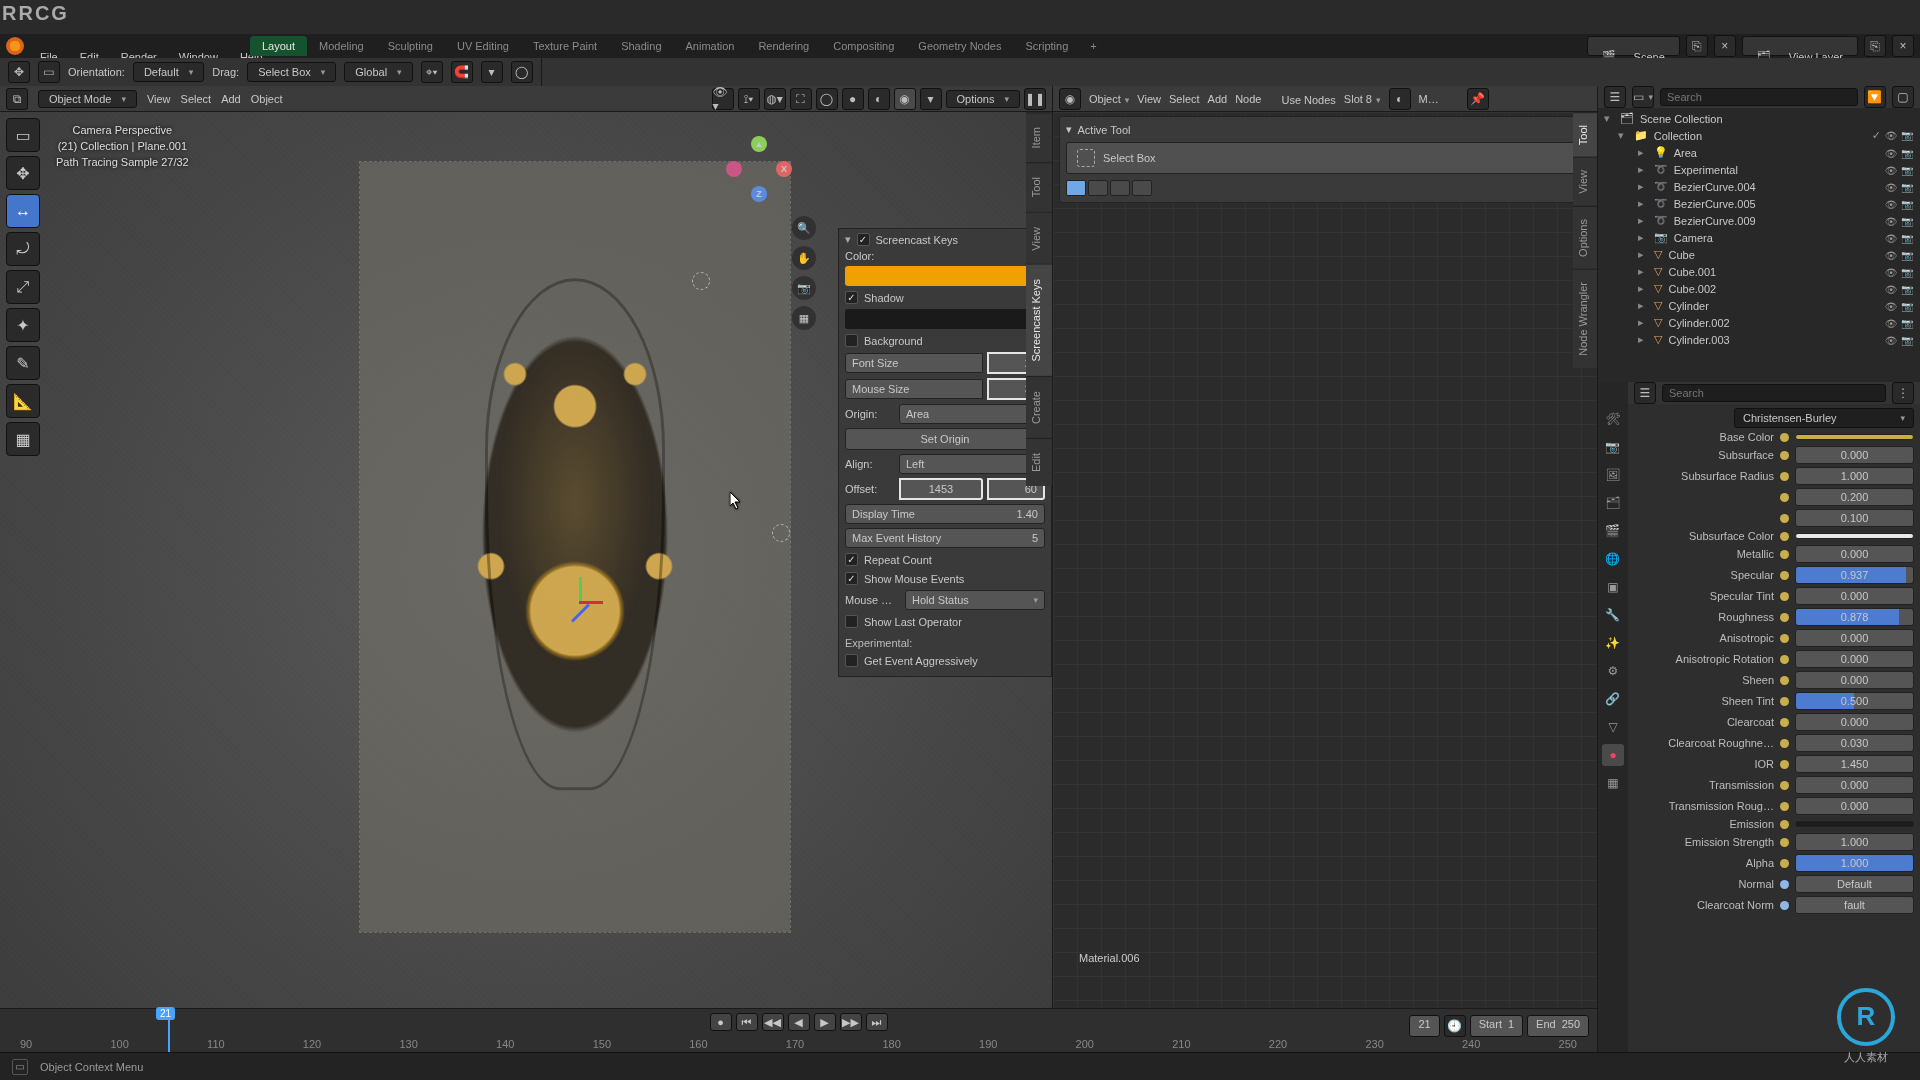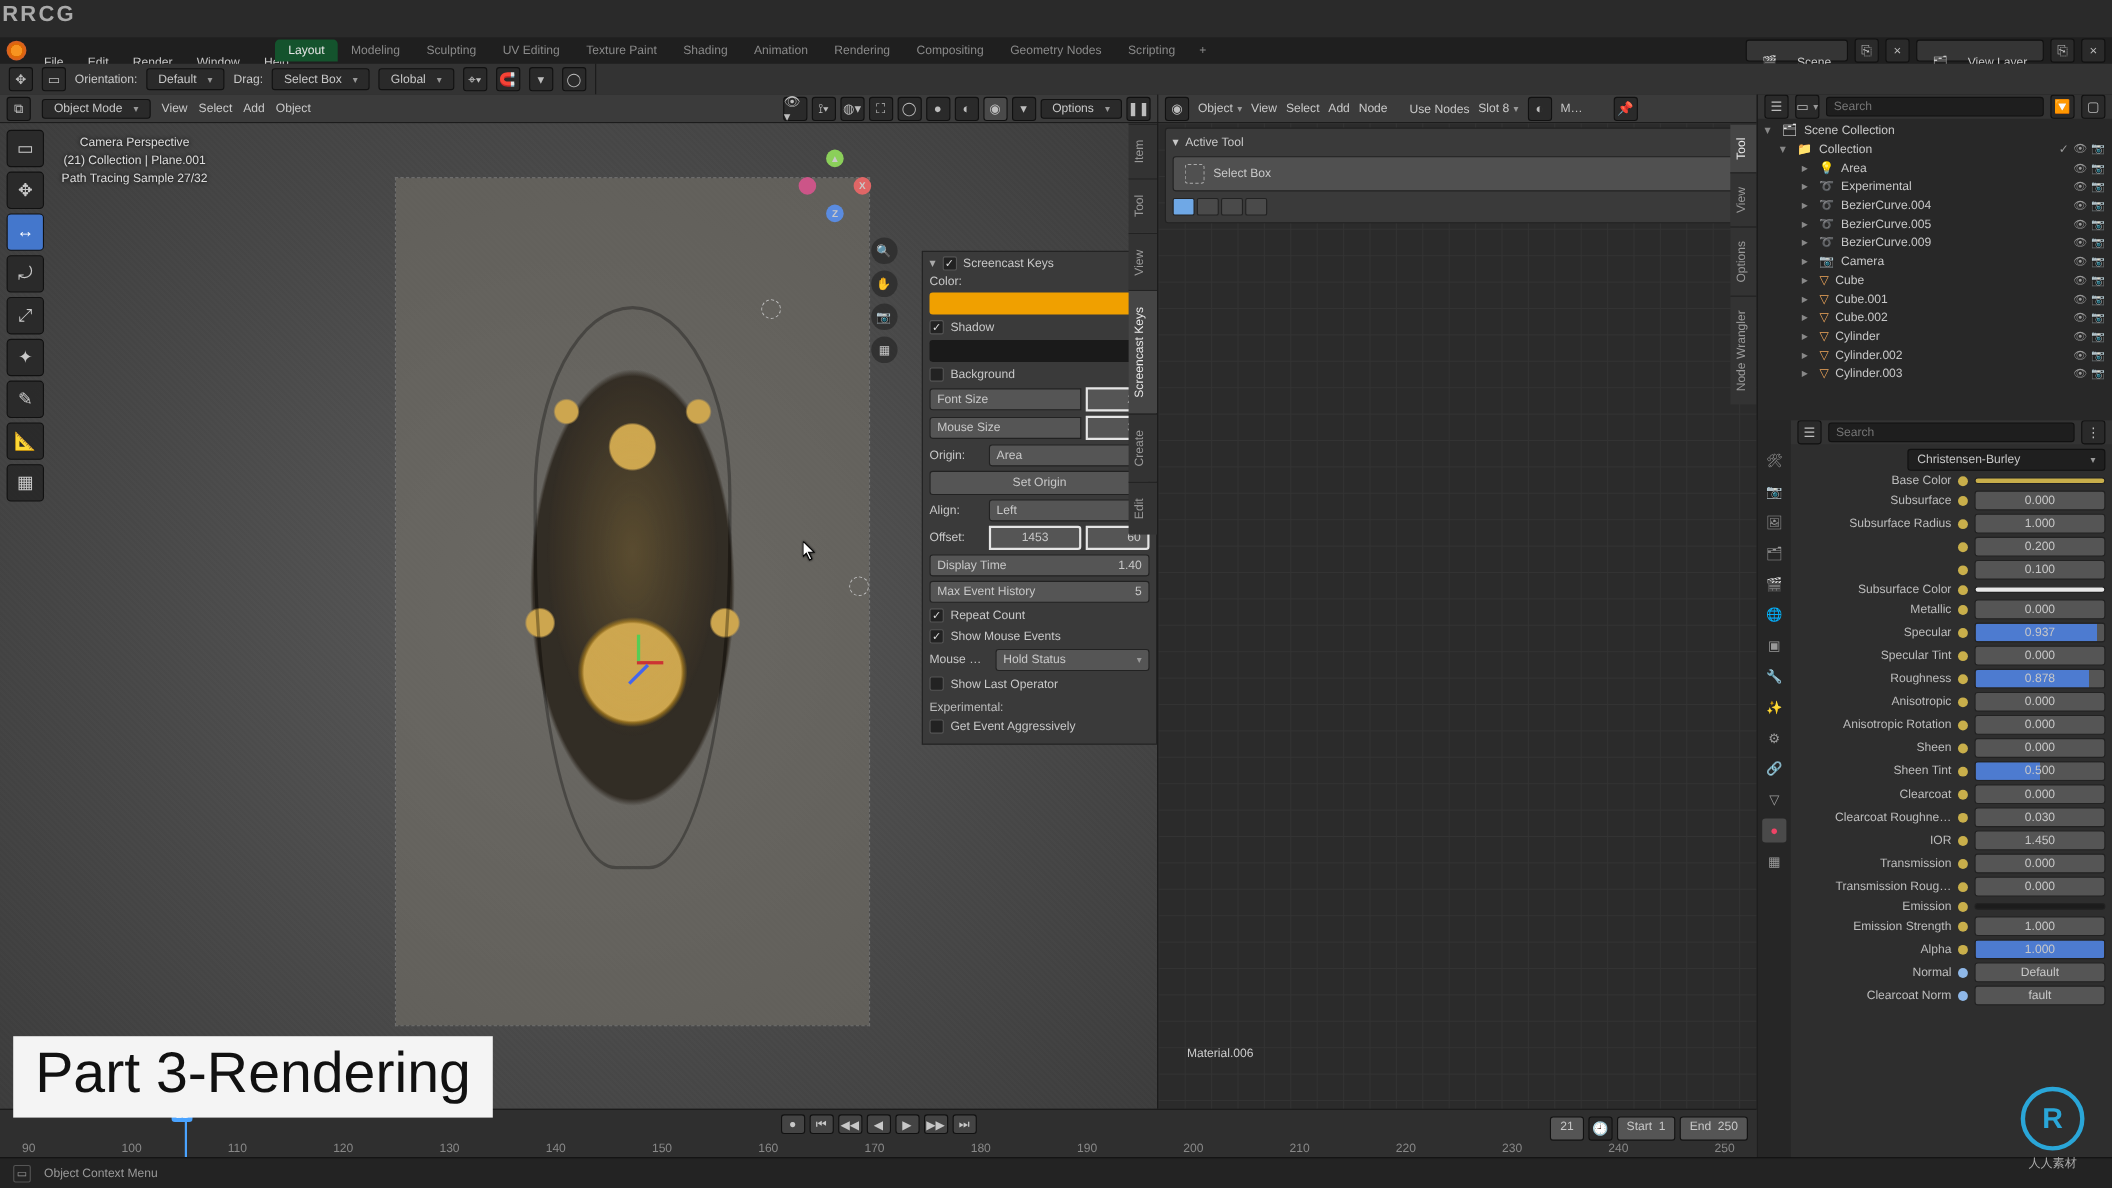--- a/index.html
+++ b/index.html
@@ -766,14 +766,13 @@
       </div>
   </div>
 </div>
 
 <div class="statusbar">
   <span class="ico">▭</span>
   <span>Object Context Menu</span>
 </div>
 
 <div class="lower3">
-  <div class="t1">Part 3-Rendering</div>
 </div>
 
 </body></html>

